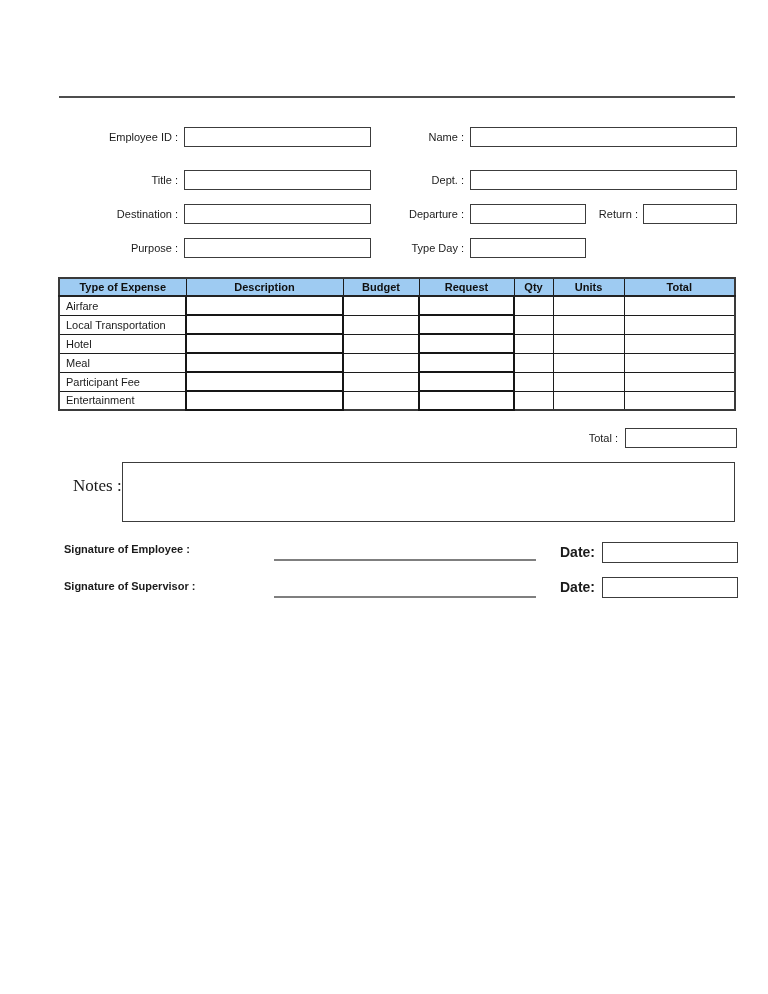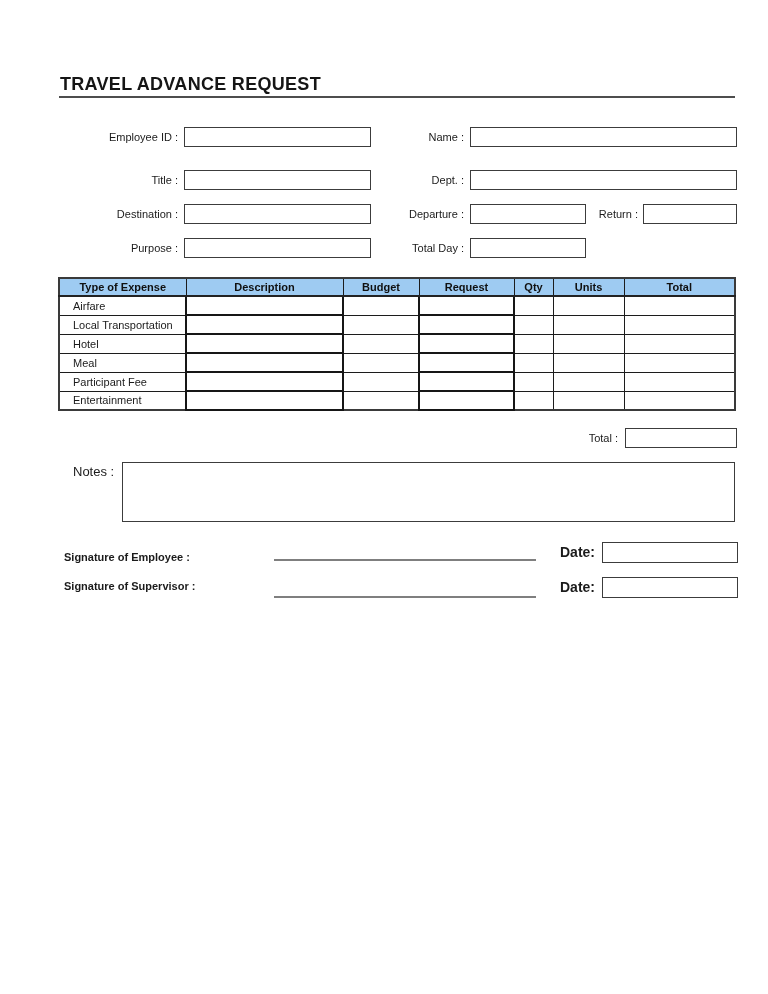--- a/index.html
+++ b/index.html
@@ -41,51 +41,50 @@
     border-collapse:collapse; table-layout:fixed; font-size:11px;
   }
   .expense-table th, .expense-table td {
     border:1px solid #1c1c1c; overflow:hidden; white-space:nowrap;
   }
   .expense-table { border:2px solid #3a3a3a; }
   .expense-table th {
     height:18px; font-weight:700; text-align:center; color:#101010;
     border-bottom:2px solid #222;
   }
-  .expense-table td { height:19px; padding:0 13px; }
+  .expense-table td { height:19px; padding:0 6px; }
   .expense-table td.input-cell { border:2px solid #161616; }
   .total-label {
     position:absolute; left:520px; top:429px; width:98px; height:19px; line-height:19px;
     font-size:11px; text-align:right;
   }
   .total-box { left:625px; top:428px; width:112px; height:20px; }
 
   
-  .notes-label { position:absolute; left:73px; top:464px; font-size:13px; }
+  .notes-label { position:absolute; left:73px; top:476px; font-size:17px;font-family:Liberation Serif, serif; }
   .notes-box {
     position:absolute; left:122px; top:462px; width:613px; height:60px;
     border:1.5px solid #3c3c3c; background:#fff; resize:none; outline:none;
     font-family:"Liberation Sans", sans-serif; font-size:11px; padding:3px 5px;
   }
 
   
   .sig-label { position:absolute; left:64px; font-size:11px; font-weight:700; white-space:nowrap; }
   .sig-line  { position:absolute; left:274px; width:262px; height:2px; background:#7f7f7f; }
   .date-label{ position:absolute; left:560px; width:34px; font-size:14px; font-weight:700;
                text-align:right; height:21px; line-height:21px; }
   .date-box  { left:602px; width:136px; height:21px; }
-  .sig1-label{ top:543px;margin-top:8px; } .sig1-line{ top:559px; } .date1{ top:542px; }
+  .sig1-label{ top:543px; } .sig1-line{ top:559px; } .date1{ top:542px; }
   .sig2-label{ top:580px; } .sig2-line{ top:596px; } .date2{ top:577px; }
 </style>
 </head>
 <body>
 
 <div class="page">
 
-  <div class="title">TRAVEL ADVANCE REQUEST</div>
   <div class="title-rule"></div>
 
   <div class="lbl lbl-left r1">Employee ID :</div>
   <input class="box box-left r1" type="text" value="" style="">
   <div class="lbl lbl-right r1">Name :</div>
   <input class="box box-right r1" type="text" value="" style="">
 
   <div class="lbl lbl-left r2">Title :</div>
   <input class="box box-left r2" type="text" value="" style="">
   <div class="lbl lbl-right r2">Dept. :</div>
@@ -93,21 +92,21 @@
 
   <div class="lbl lbl-left r3">Destination :</div>
   <input class="box box-left r3" type="text" value="" style="">
   <div class="lbl lbl-right r3">Departure :</div>
   <input class="box box-departure r3" type="text" value="" style="">
   <div class="lbl lbl-return r3">Return :</div>
   <input class="box box-return r3" type="text" value="" style="">
 
   <div class="lbl lbl-left r4">Purpose :</div>
   <input class="box box-left r4" type="text" value="" style="">
-  <div class="lbl lbl-right r4">Total Day :</div>
+  <div class="lbl lbl-right r4">Type Day :</div>
   <input class="box box-totalday r4" type="text" value="" style="">
 
   <table class="expense-table">
     <colgroup>
       <col style="width:127px">
         <col style="width:157px">
         <col style="width:76px">
       <col style="width:95px">
         <col style="width:39px">
         <col style="width:71px">

